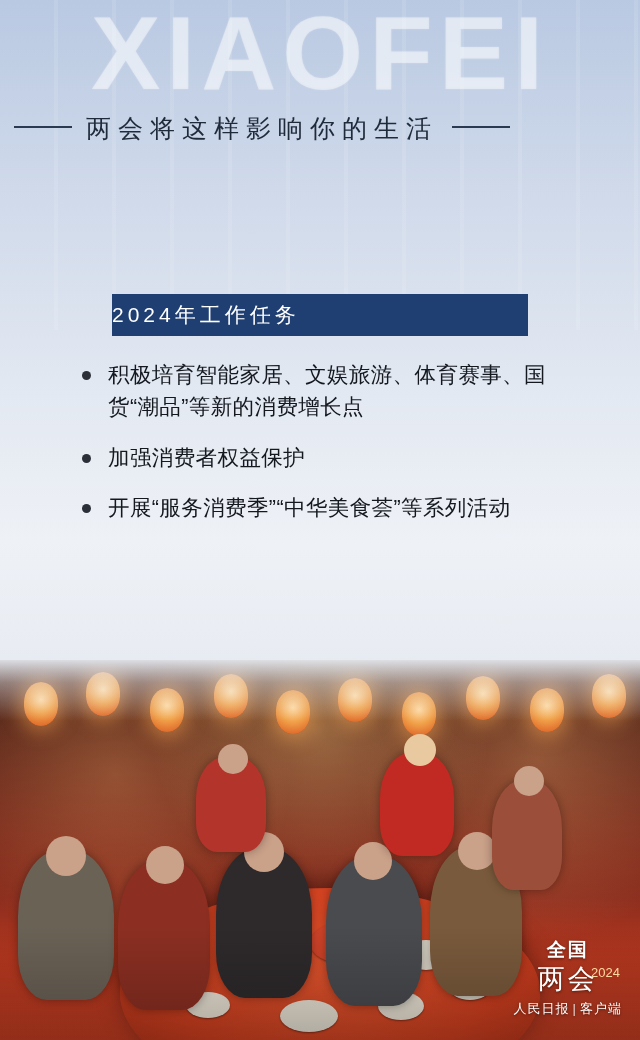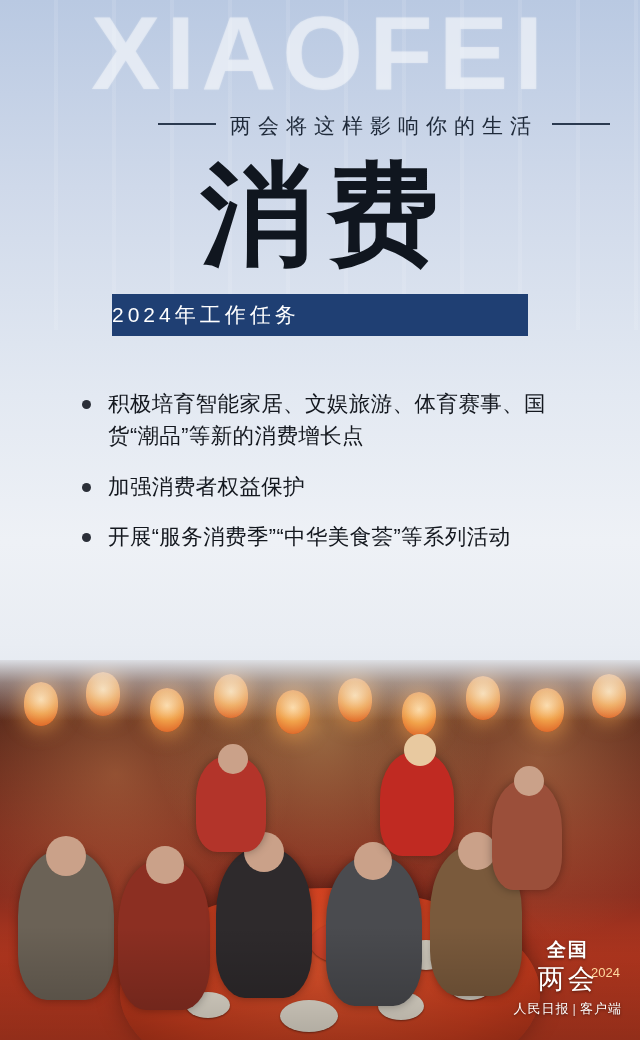--- a/index.html
+++ b/index.html
@@ -50,22 +50,22 @@
       rgba(255,255,255,0.10) 54px,
       rgba(255,255,255,0.10) 58px);
     pointer-events: none;
   }
 
   .kicker {
     position: absolute;
     top: 112px;
     left: 0;
     width: 624px;
-    text-align: right;
-    font-size: 21px;
+    text-align: left;
+    font-size: 25px;
     letter-spacing: 7px;
     color: #1f2a3a;
     font-family: "Liberation Sans", sans-serif;
   }
   .kicker .rule {
     display: inline-block;
     width: 58px;
     height: 2px;
     background: #2b3a50;
     vertical-align: middle;
@@ -103,21 +103,20 @@
     font-size: 21px;
     letter-spacing: 4px;
     font-family: "Liberation Sans", sans-serif;
   }
 
   .bullets {
     position: absolute;
     top: 360px;
     left: 82px;
     width: 480px;
-    margin-top: 29px;
   }
   .bullet-item {
     position: relative;
     padding-left: 26px;
     margin-bottom: 19px;
     font-size: 21.5px;
     line-height: 1.48;
     color: #14181f;
     letter-spacing: 0.4px;
   }
@@ -248,21 +247,20 @@
 <div class="poster">
 
   <div class="stripes"></div>
 
   <div class="watermark">XIAOFEI</div>
 
   <div class="kicker">
     <span class="rule"></span><span>两会将这样影响你的生活</span><span class="rule"></span>
   </div>
 
-  <div class="headline">消费</div>
 
   <div class="banner">
     <span class="banner-text">2024年工作任务</span>
   </div>
 
   <div class="bullets">
     <div class="bullet-item">
       <span class="bullet-dot"></span>
       <span>积极培育智能家居、文娱旅游、体育赛事、国货“潮品”等新的消费增长点</span>
     </div>

